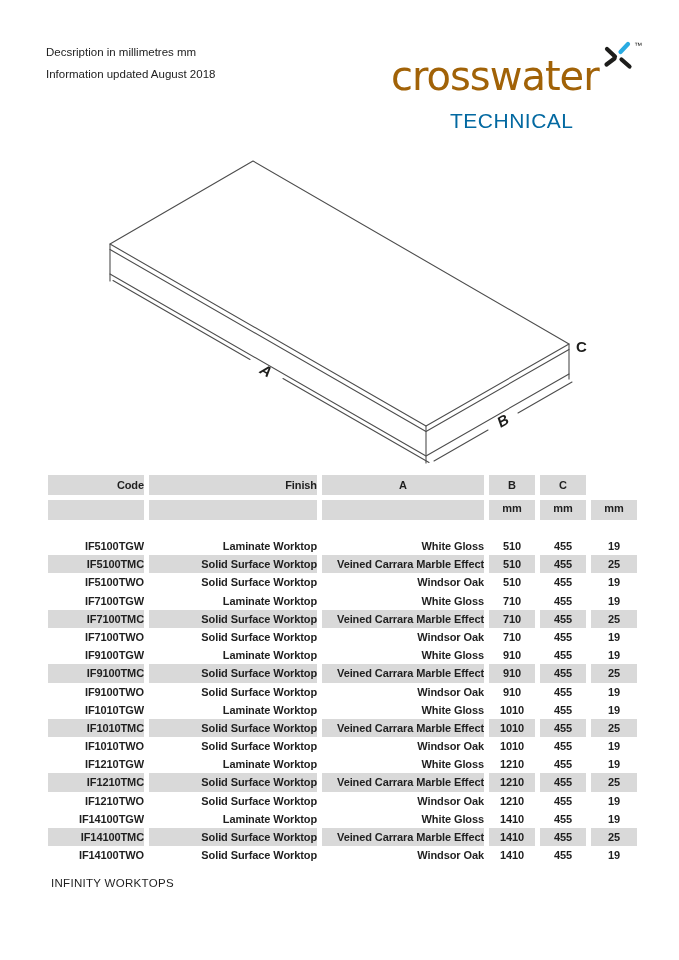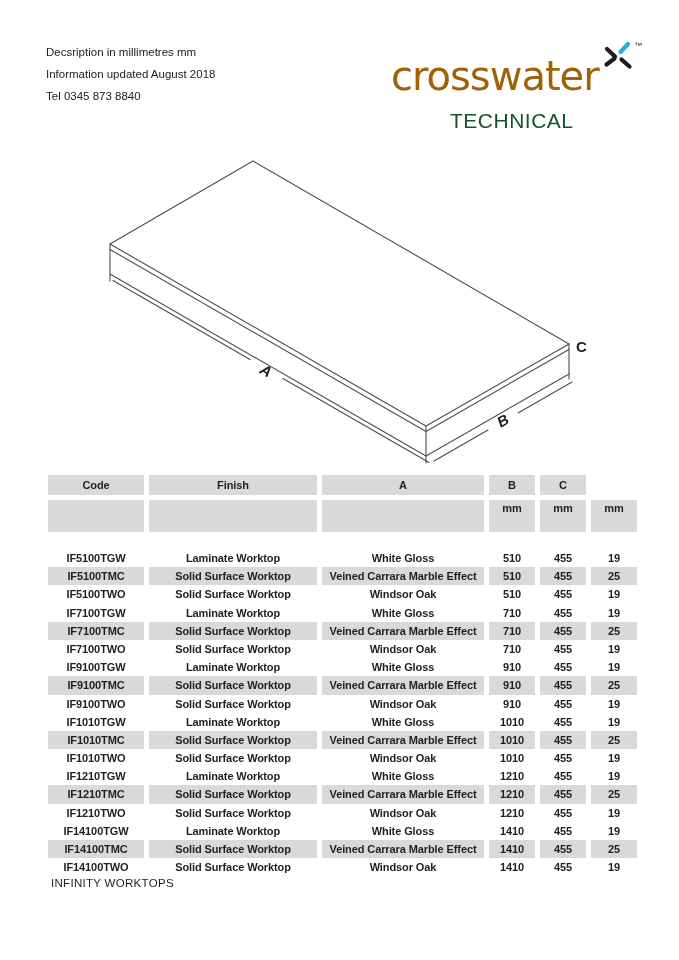--- a/index.html
+++ b/index.html
@@ -13,49 +13,48 @@
   .meta{position:absolute;left:46px;top:42px;font-size:11.5px;line-height:21.8px;color:#222;}
   
   .wordmark{
     position:absolute;left:391px;top:56px;
     font-family:"DejaVu Sans",sans-serif;font-size:40px;line-height:40px;
     letter-spacing:-1px;color:#a16207;font-weight:400;
   }
   .xmark{position:absolute;left:601px;top:39px;}
   .tagline{
     position:absolute;left:450px;top:110px;
-    font-size:21px;line-height:21px;letter-spacing:0.5px;color:#14532d;
+    font-size:21px;line-height:21px;letter-spacing:0.5px;color:#0369a1;
   }
   
   .drawing{position:absolute;left:0;top:0;width:679px;height:960px;}
   .dim-label{font-family:"Liberation Sans",sans-serif;font-weight:bold;font-size:15px;fill:#1d1d1b;}
   
   .worktop-table{position:absolute;left:48px;top:475px;width:590px;font-size:11px;font-weight:bold;letter-spacing:-0.1px;}
   .trow{display:grid;grid-template-columns:96px 168px 162px 46px 46px 46px;column-gap:5px;}
   .trow .cell{overflow:hidden;white-space:nowrap;}
   .hdr1{height:20px;line-height:20px;}
   .hdr1 .cell{background:#d9d9d9;}
   .hdr-gap{height:5px;}
-  .hdr2{height:32px;line-height:16px;}
+  .hdr2{height:20px;line-height:16px;}
   .hdr2 .cell{background:#d9d9d9;}
   .spacer{height:17px;}
   .data .trow{height:18.2px;line-height:18.2px;}
   .data .trow.hl .cell{background:#d9d9d9;}
-  .cell.code,.cell.description,.cell.finish{padding-left:0;text-align:center;}
+  .cell.code,.cell.description,.cell.finish{padding-left:0;text-align:right;}
   .cell.a,.cell.b,.cell.c{text-align:center;}
   
   .footer{position:absolute;left:51px;top:877px;font-size:11.5px;letter-spacing:0.3px;color:#1f1f1f;}
 </style>
 </head>
 <body>
 
 <div class="meta">
   <div>Decsription in millimetres mm</div>
   <div>Information updated August 2018</div>
-  <div>Tel  0345 873 8840</div>
 </div>
 
 <div class="wordmark">crosswater</div>
 <svg class="xmark" width="48" height="32" viewBox="0 0 48 32">
   <g stroke-width="4.2" stroke-linecap="round" fill="none">
     <path d="M6,10 L14,17.5" stroke="#1d1d1b"></path>
     <path d="M19.5,13 L27,5" stroke="#29abe2"></path>
     <path d="M5.5,25.5 L13.5,19.5" stroke="#1d1d1b"></path>
     <path d="M20.5,20.5 L28.5,27.5" stroke="#1d1d1b"></path>
   </g>

